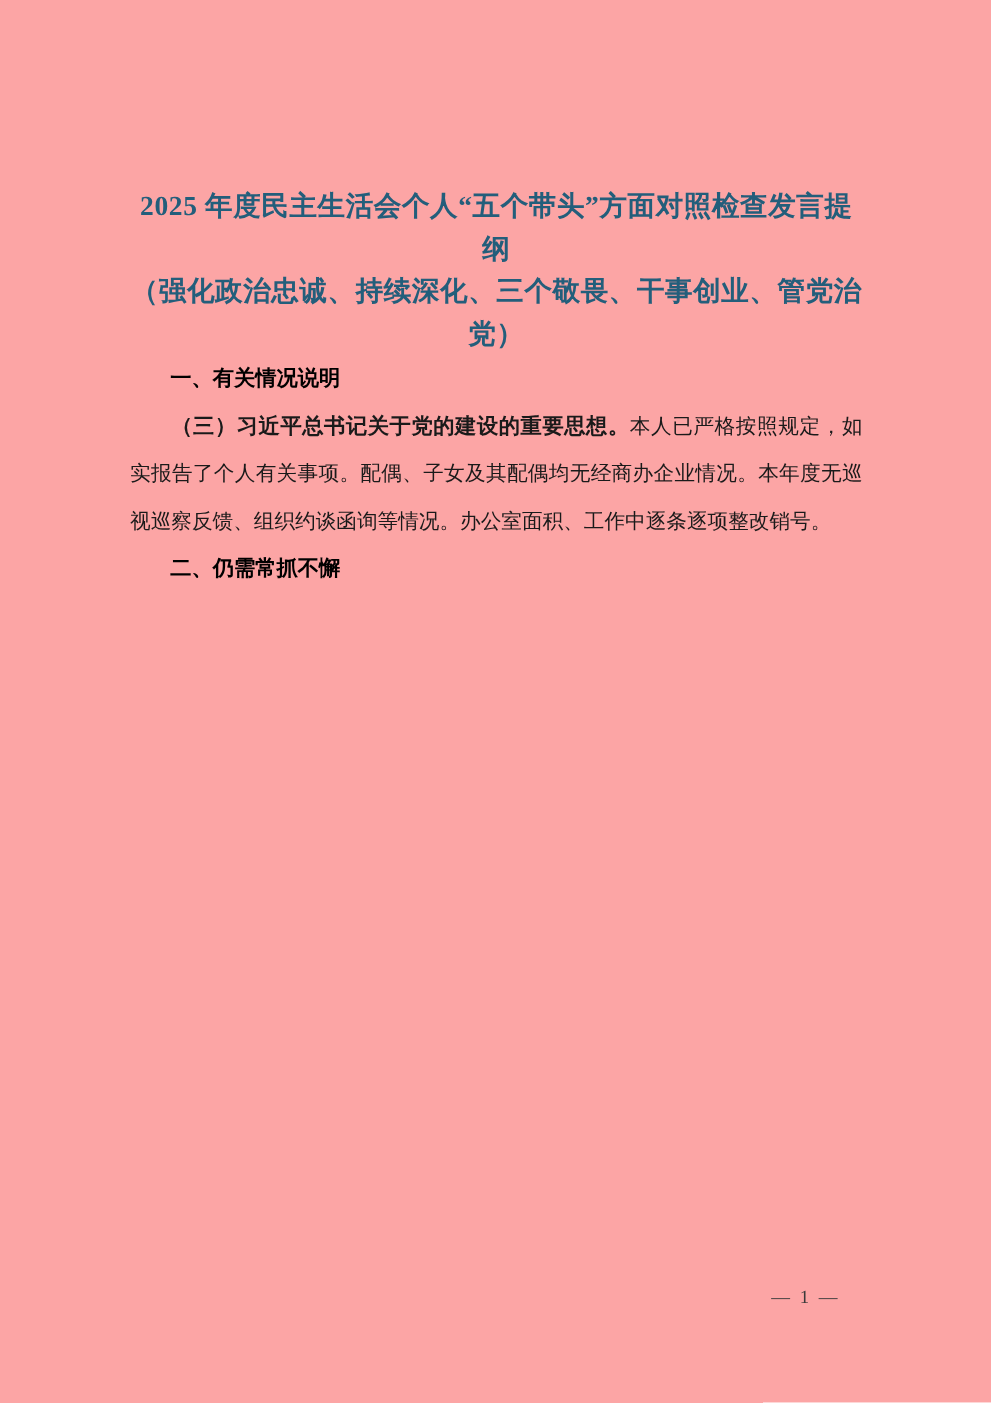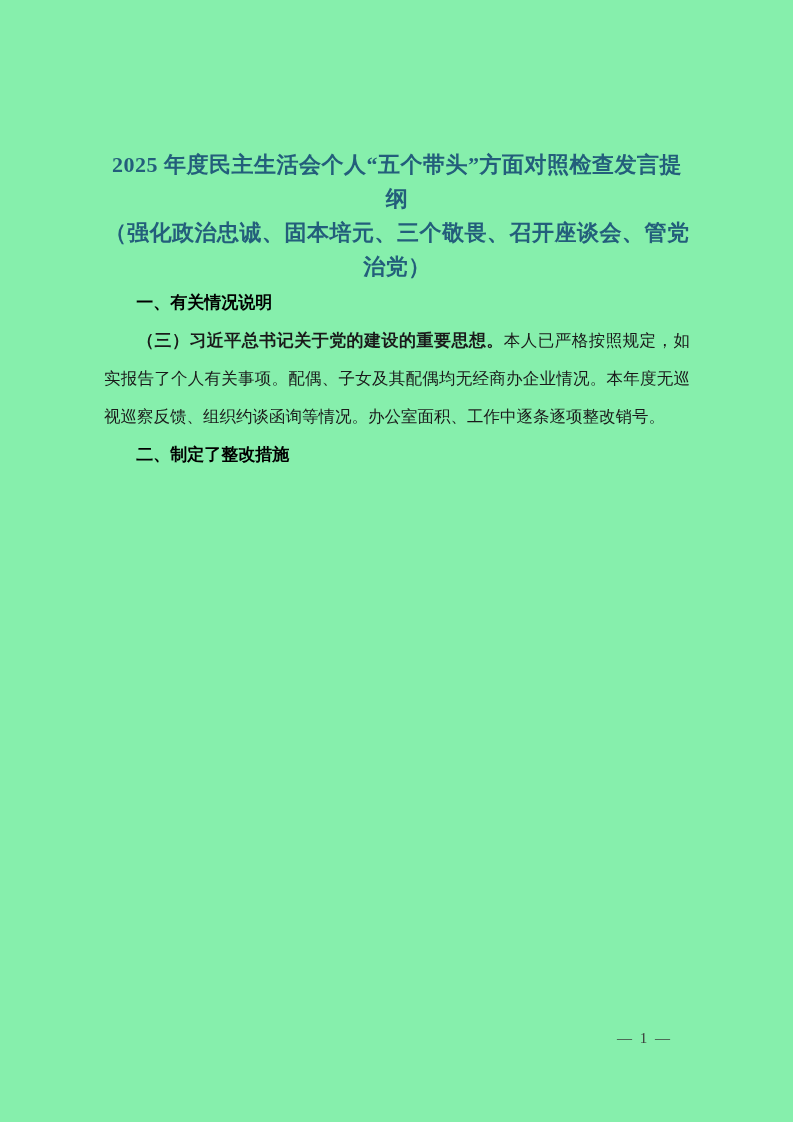--- a/index.html
+++ b/index.html
@@ -4,21 +4,21 @@
 <style>
   html, body {
     margin: 0;
     padding: 0;
     background: #ffffff;
   }
   .page {
     position: relative;
     width: 793px;
     height: 1122px;
-    background: #86efac;
+    background: #fca5a5;
     overflow: hidden;
     font-family: "Liberation Serif", "DejaVu Serif", serif;
     color: #1a1a1a;
   }
   .content {
     position: absolute;
     left: 104px;
     top: 0;
     width: 586px;
   }
@@ -68,28 +68,28 @@
   }
 </style>
 </head>
 <body>
 
 <div class="page">
   <div class="content">
 
     <h1 class="doc-title">
       <span class="title-line">2025 年度民主生活会个人“五个带头”方面对照检查发言提纲</span>
-      <span class="title-line">（强化政治忠诚、固本培元、三个敬畏、召开座谈会、管党治党）</span>
+      <span class="title-line">（强化政治忠诚、持续深化、三个敬畏、干事创业、管党治党）</span>
     </h1>
 
 
     <h2 class="sec-heading">一、有关情况说明</h2>
 
 
 
     <p class="para"><span class="lead">（三）习近平总书记关于党的建设的重要思想。</span><span>本人已严格按照规定，如实报告了个人有关事项。配偶、子女及其配偶均无经商办企业情况。本年度无巡视巡察反馈、组织约谈函询等情况。办公室面积、工作中逐条逐项整改销号。</span></p>
 
-    <h2 class="sec-heading">二、制定了整改措施</h2>
+    <h2 class="sec-heading">二、仍需常抓不懈</h2>
 
   </div>
 
   <div class="page-footer">— 1 —</div>
 </div>
 
 </body></html>

